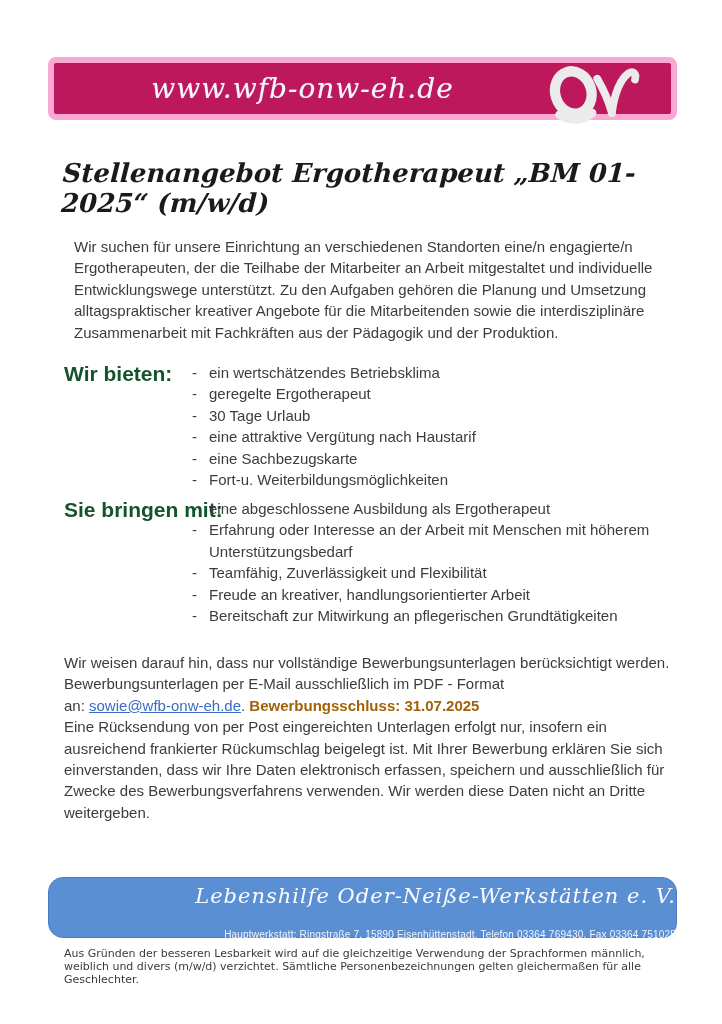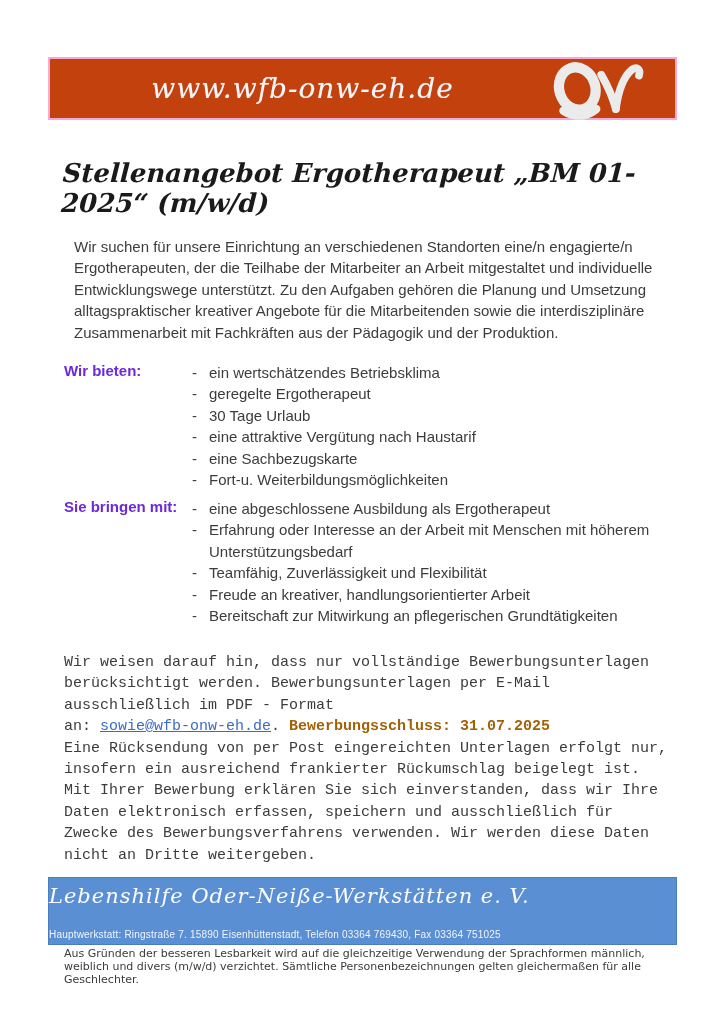--- a/index.html
+++ b/index.html
@@ -7,21 +7,21 @@
     position:relative;
     width:722px;height:1024px;
     background:#ffffff;
     font-family:"Liberation Sans",sans-serif;
     color:#3c3c3c;
     overflow:hidden;
   }
   
   .banner-top{
     position:absolute;left:48px;top:57px;width:629px;height:63px;
-    background:#c2410c;border:2px solid #f9a8d4;border-radius:0;
+    background:#be185d;border:6px solid #f9a8d4;border-radius:8px;
     box-sizing:border-box;
     display:flex;align-items:center;justify-content:center;
   }
   .banner-url{
     font-family:"DejaVu Serif",serif;font-style:italic;
     font-size:28px;color:#f4f6fb;letter-spacing:1px;
     margin-right:120px;
     text-shadow:0 0 1px rgba(255,255,255,.4);
   }
   .banner-logo{
@@ -32,40 +32,40 @@
     position:absolute;left:62px;top:158px;width:620px;
     font-family:"DejaVu Serif",serif;font-style:italic;font-weight:bold;
     font-size:26px;color:#1a1a1a;letter-spacing:0px;
     transform:skewX(-3deg);
   }
   
   .body-text{font-size:15px;line-height:21.4px;color:#3c3c3c;}
   .intro{position:absolute;left:74px;top:236px;width:606px;}
   .section-label{
     position:absolute;left:64px;width:160px;
-    font-size:15px;font-weight:bold;color:#6d28d9;
+    font-size:21px;font-weight:bold;color:#14532d;
   }
   .label-1{top:362px;}
   .label-2{top:498px;}
   .bullet-list{position:absolute;left:192px;width:466px;}
   .list-1{top:362px;}
   .list-2{top:498px;}
   .bullet-item{display:flex;}
   .bullet-dash{width:17px;flex:0 0 17px;}
   .bullet-text{flex:1;}
   
-  .closing{position:absolute;left:64px;top:652px;width:612px;font-family:Liberation Mono, monospace;}
+  .closing{position:absolute;left:64px;top:652px;width:612px;}
   .closing p{margin:0;}
   .email-link{color:#3b6bc6;text-decoration:underline;cursor:pointer;}
   .deadline{font-weight:bold;color:#a16207;}
   
   .banner-bottom{
-    position:absolute;left:48px;top:877px;width:629px;height:68px;
-    background:#5b8fd4;border:1px solid #4a7cc0;border-radius:0;
-    box-sizing:border-box;text-align:left;color:#ffffff;
+    position:absolute;left:48px;top:877px;width:629px;height:61px;
+    background:#5b8fd4;border:1px solid #4a7cc0;border-radius:15px;
+    box-sizing:border-box;text-align:right;color:#ffffff;
   }
   .org-name{
     margin-top:6px;
     font-family:"DejaVu Serif",serif;font-style:italic;
     font-size:21px;letter-spacing:1px;color:#fbfcff;
   }
   .org-address{
     margin-top:21px;font-size:10px;color:#f0f4fc;letter-spacing:.2px;
   }
   

